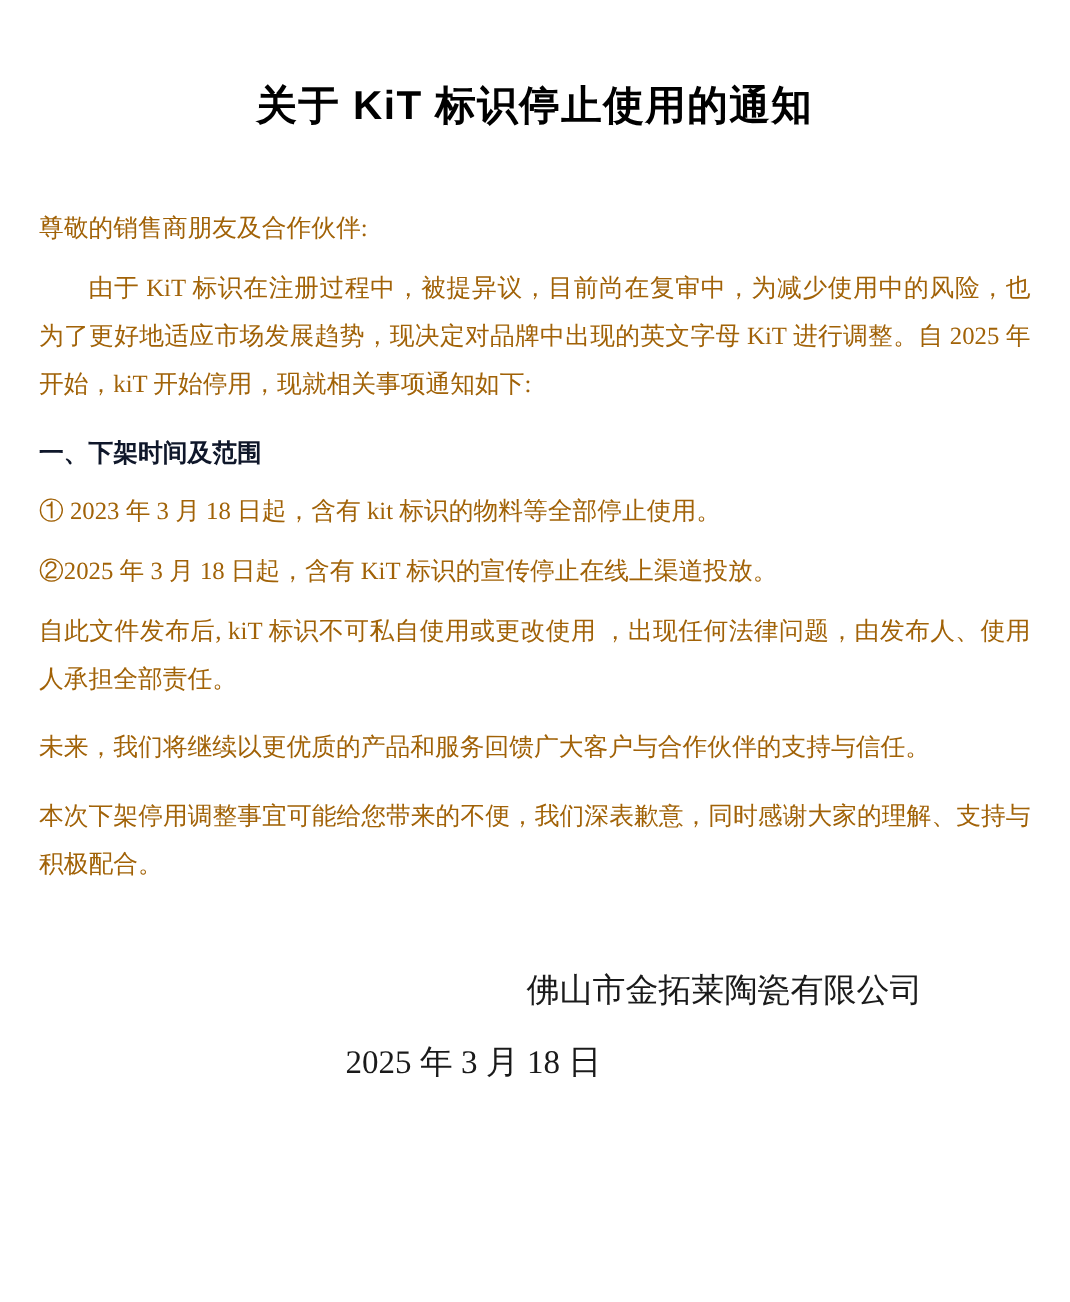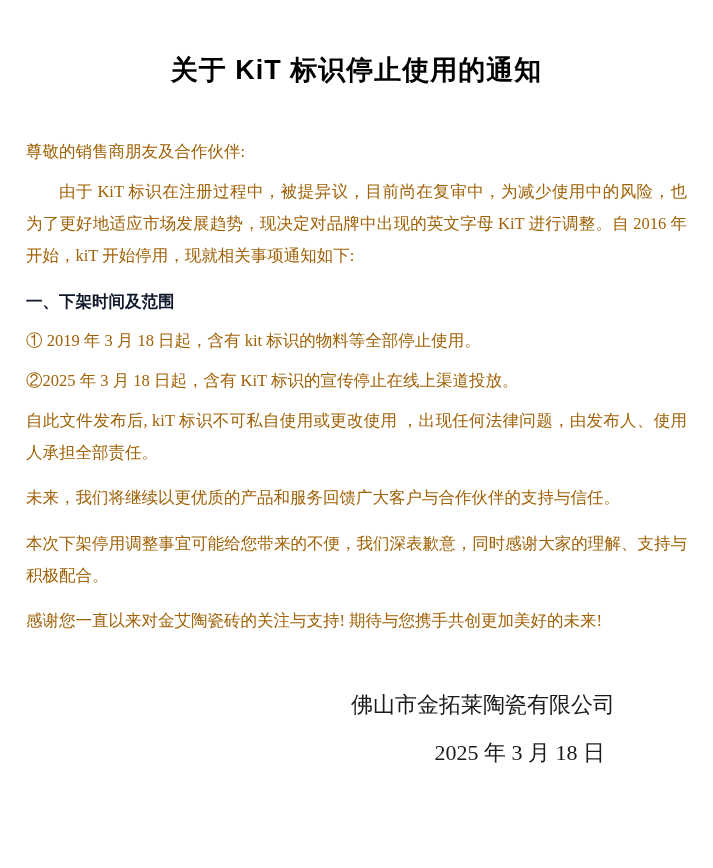--- a/index.html
+++ b/index.html
@@ -65,45 +65,45 @@
     text-align: right;
     padding-right: 72px;
   }
   .signature .line {
     font-size: 22px;
     line-height: 2.2;
     color: #1a1a1a;
   }
   .sig-date {
     padding-right: 10px;
+    text-align: center;
   }
 </style>
 </head>
 <body>
 
 <div class="page">
 
   <h1 class="doc-title">关于 KiT 标识停止使用的通知</h1>
 
   <div class="body-block">
 
     <p class="salutation">尊敬的销售商朋友及合作伙伴:</p>
 
-    <p class="indent">由于 KiT 标识在注册过程中，被提异议，目前尚在复审中，为减少使用中的风险，也为了更好地适应市场发展趋势，现决定对品牌中出现的英文字母 KiT 进行调整。自 2016 年开始，kiT 开始停用，现就相关事项通知如下:</p>
+    <p class="indent">由于 KiT 标识在注册过程中，被提异议，目前尚在复审中，为减少使用中的风险，也为了更好地适应市场发展趋势，现决定对品牌中出现的英文字母 KiT 进行调整。自 2025 年开始，kiT 开始停用，现就相关事项通知如下:</p>
 
     <div class="section-heading">一、下架时间及范围</div>
 
-    <p class="list-item">① 2019 年 3 月 18 日起，含有 kit 标识的物料等全部停止使用。</p>
+    <p class="list-item">① 2023 年 3 月 18 日起，含有 kit 标识的物料等全部停止使用。</p>
     <p class="list-item">②2025 年 3 月 18 日起，含有 KiT 标识的宣传停止在线上渠道投放。</p>
 
 
     <p>自此文件发布后, kiT 标识不可私自使用或更改使用 ，出现任何法律问题，由发布人、使用人承担全部责任。</p>
     <p>未来，我们将继续以更优质的产品和服务回馈广大客户与合作伙伴的支持与信任。</p>
     <p>本次下架停用调整事宜可能给您带来的不便，我们深表歉意，同时感谢大家的理解、支持与积极配合。</p>
-    <p>感谢您一直以来对金艾陶瓷砖的关注与支持! 期待与您携手共创更加美好的未来!</p>
 
   </div>
 
   <div class="signature">
     <div class="line">佛山市金拓莱陶瓷有限公司</div>
     <div class="line sig-date">2025 年 3 月 18 日</div>
   </div>
 
 </div>
 

